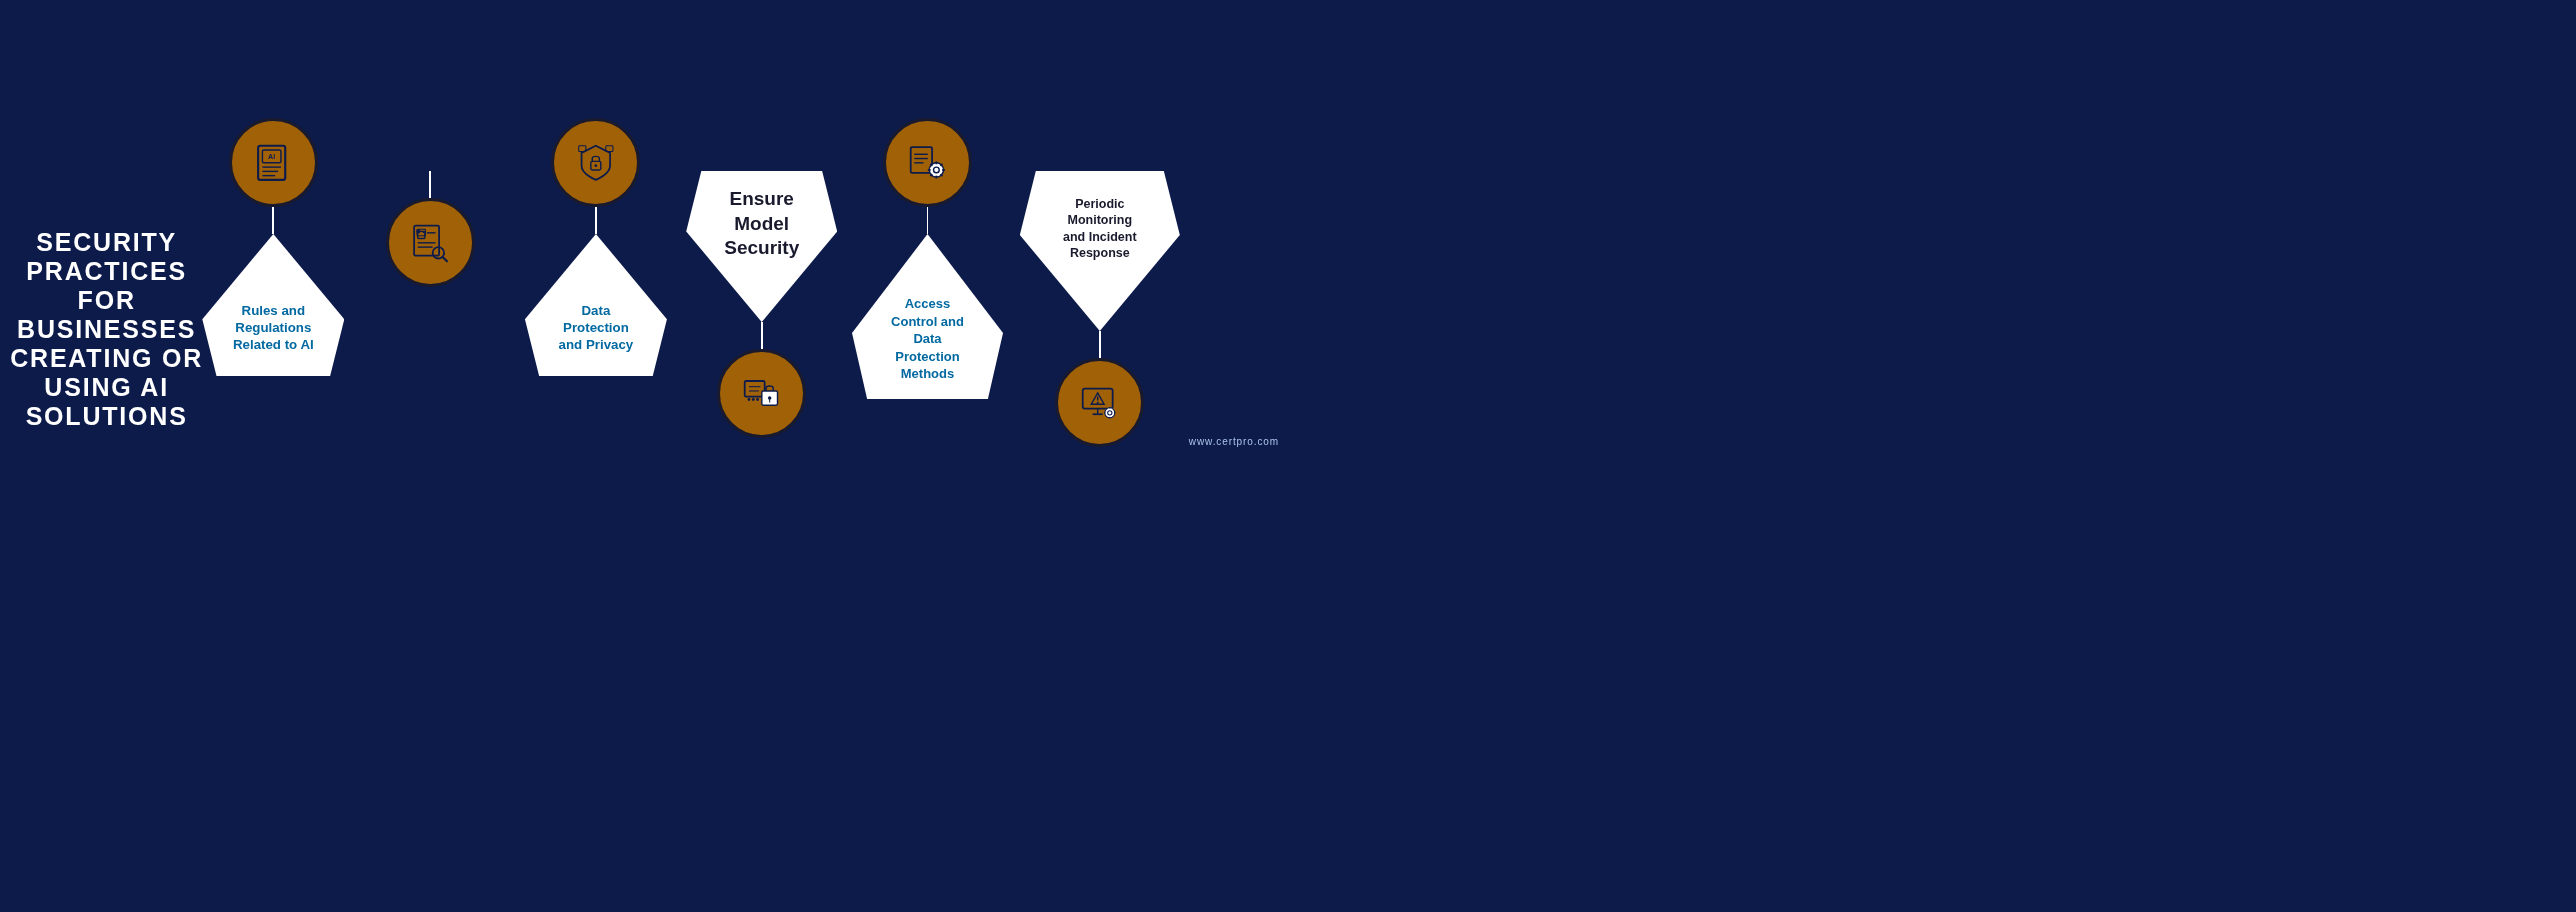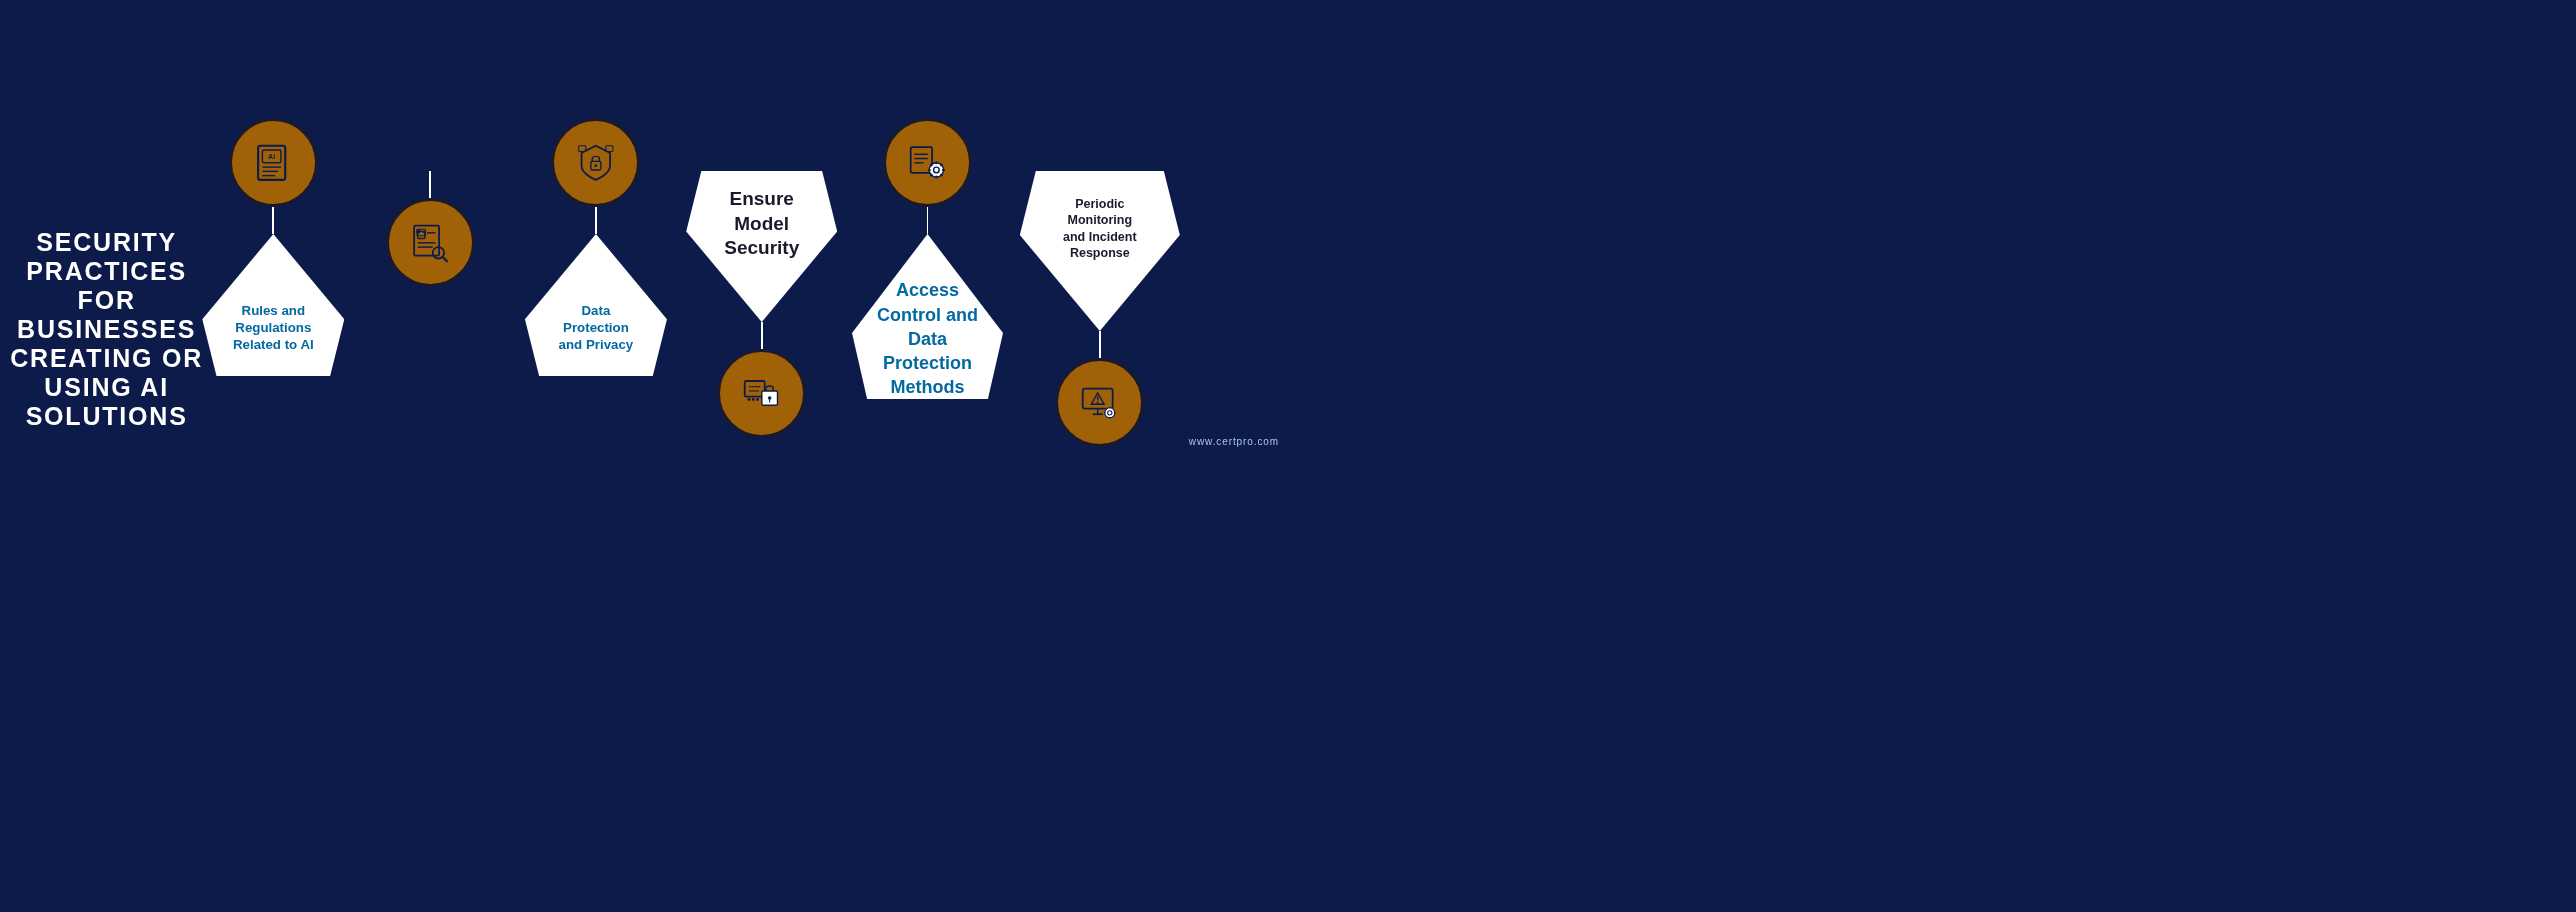--- a/index.html
+++ b/index.html
@@ -248,21 +248,21 @@
           <line x1="52" y1="42" x2="56" y2="42" stroke="#0d1b4b" stroke-width="2.5"></line>
           <line x1="35.5" y1="33.5" x2="38.2" y2="36.2" stroke="#0d1b4b" stroke-width="2.5"></line>
           <line x1="49.8" y1="47.8" x2="52.5" y2="50.5" stroke="#0d1b4b" stroke-width="2.5"></line>
           <line x1="52.5" y1="33.5" x2="49.8" y2="36.2" stroke="#0d1b4b" stroke-width="2.5"></line>
           <line x1="38.2" y1="47.8" x2="35.5" y2="50.5" stroke="#0d1b4b" stroke-width="2.5"></line>
         </svg>
       </div>
 
       <div class="connector connector-h30"></div>
 
-      <div class="pentagon-bottom" style="width:151px; height:165px; font-size:18px; font-weight:700;">
+      <div class="pentagon-bottom" style="width:151px; height:165px; font-size:13px; font-weight:700;">
         <span style="white-space:pre-line; display:block; margin-top:27px; line-height:1.35;">Access
 Control and
 Data
 Protection
 Methods</span>
       </div>
     </div>
 
     <div class="full-col" style="width:178px; align-items:center; margin-top:53px;">
 

